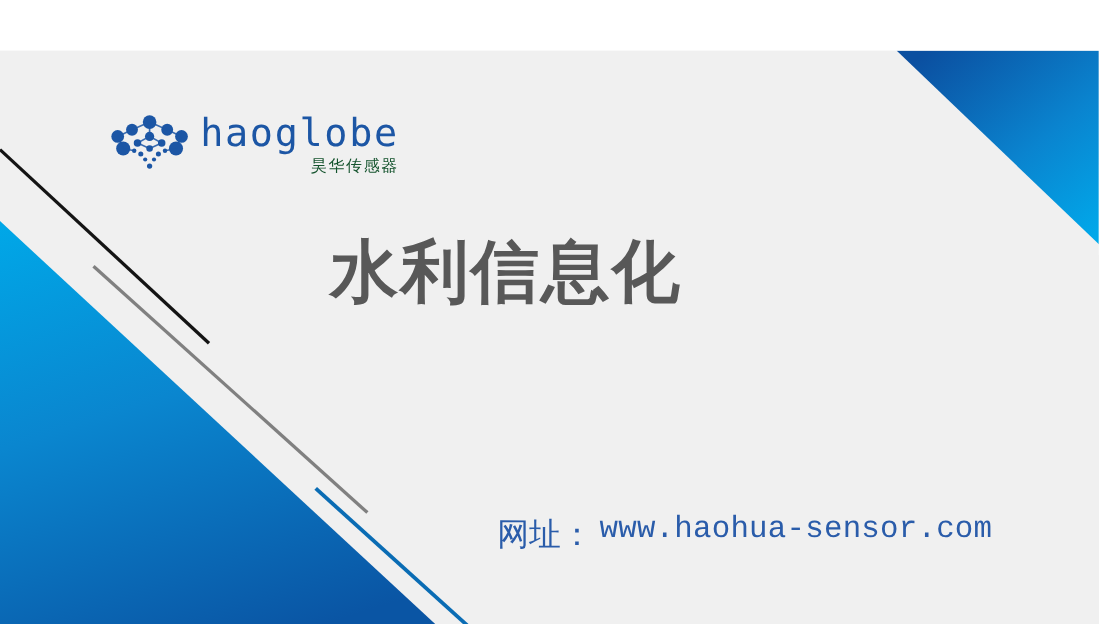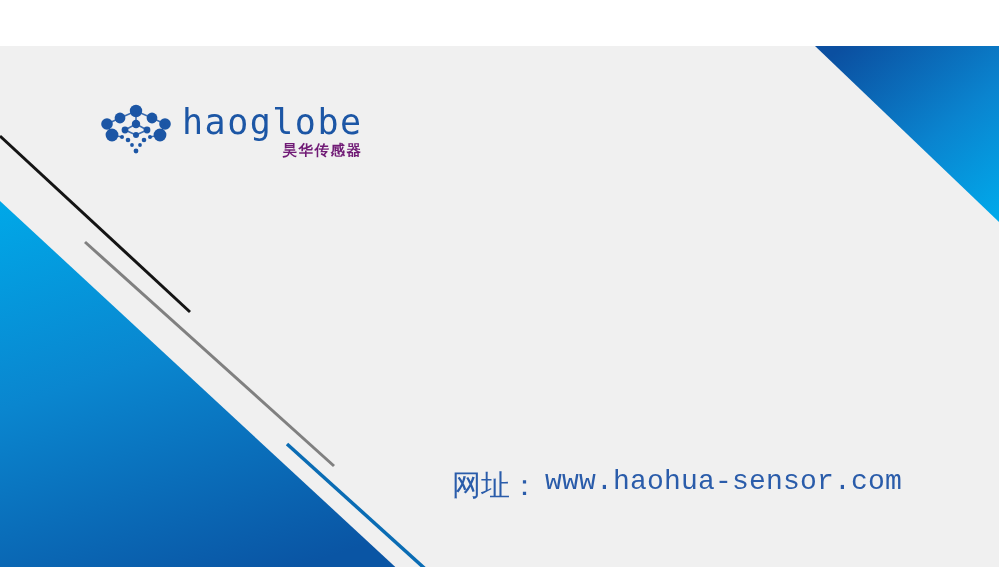--- a/index.html
+++ b/index.html
@@ -57,23 +57,23 @@
     font-size: 35px;
     line-height: 0.96;
     font-weight: 400;
     letter-spacing: 1.5px;
     color: #1c56a5;
     white-space: nowrap;
   }
   #logo-subtitle {
     font-family: "DejaVu Sans", "Liberation Sans", sans-serif;
     font-size: 14.5px;
-    font-weight: bold;
+    font-weight: normal;
     letter-spacing: 1.5px;
-    color: #701a75;
+    color: #14532d;
     margin-top: 1px;
     white-space: nowrap;
   }
 
   
   #headline {
     position: absolute;
     left: 300px;
     top: 160px;
     width: 620px;
@@ -183,20 +183,21 @@
       </g>
     </svg>
 
     <div id="logo-text-block">
       <div id="logo-wordmark">haoglobe</div>
       <div id="logo-subtitle">昊华传感器</div>
     </div>
   </div>
 
   <div id="headline">
+    <div class="headline-line first">水利信息化</div>
   </div>
 
   <div id="website-line">
     <span id="website-label">网址：</span>
     <span id="website-url">www.haohua-sensor.com</span>
   </div>
 
 </div>
 
 </body></html>

